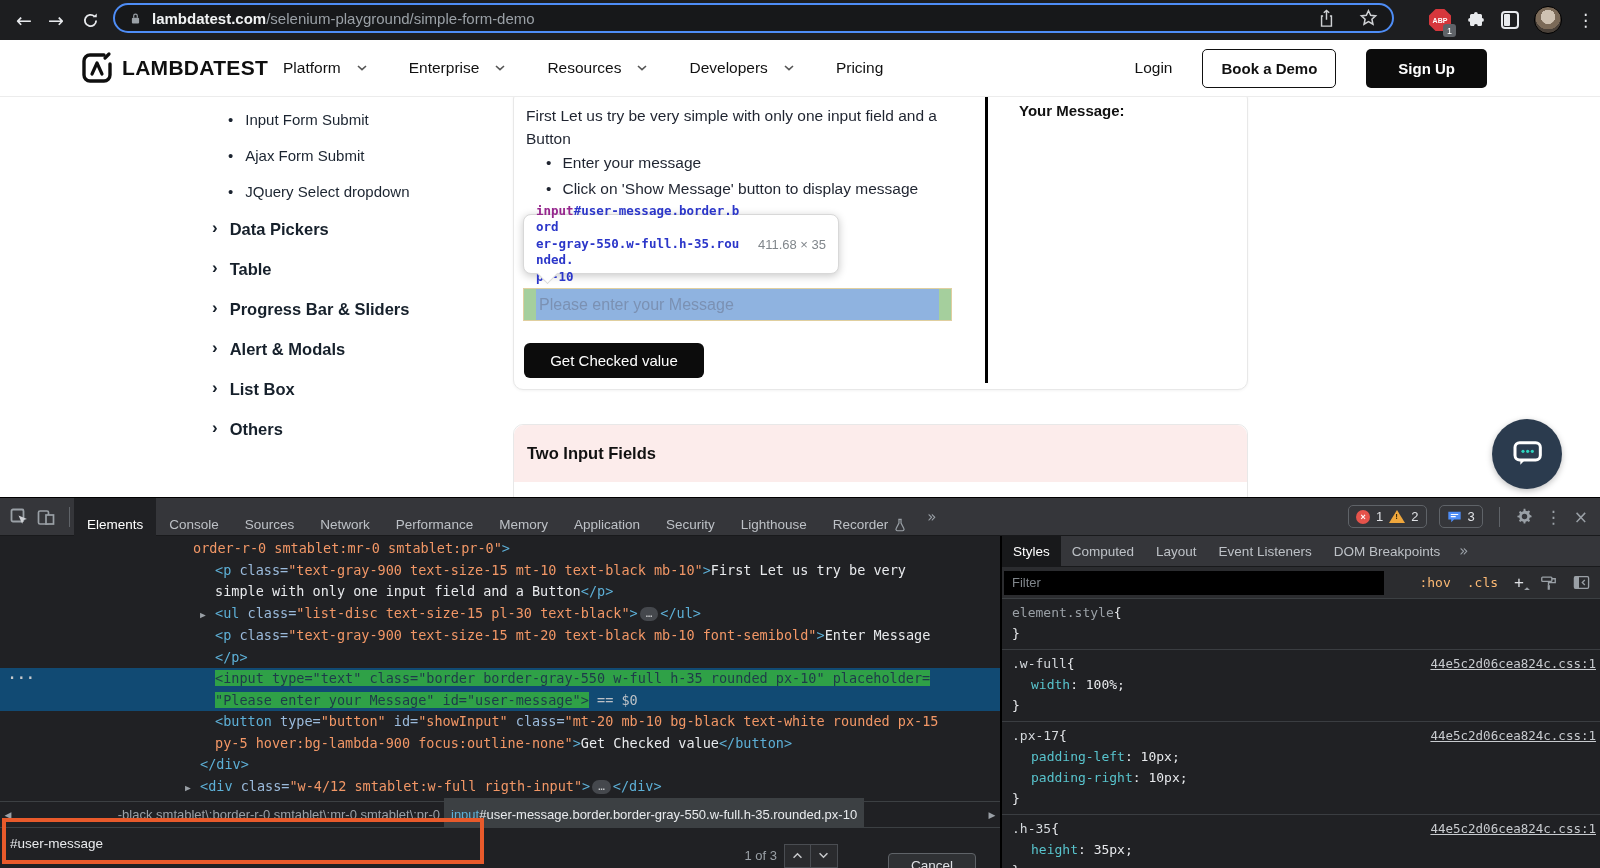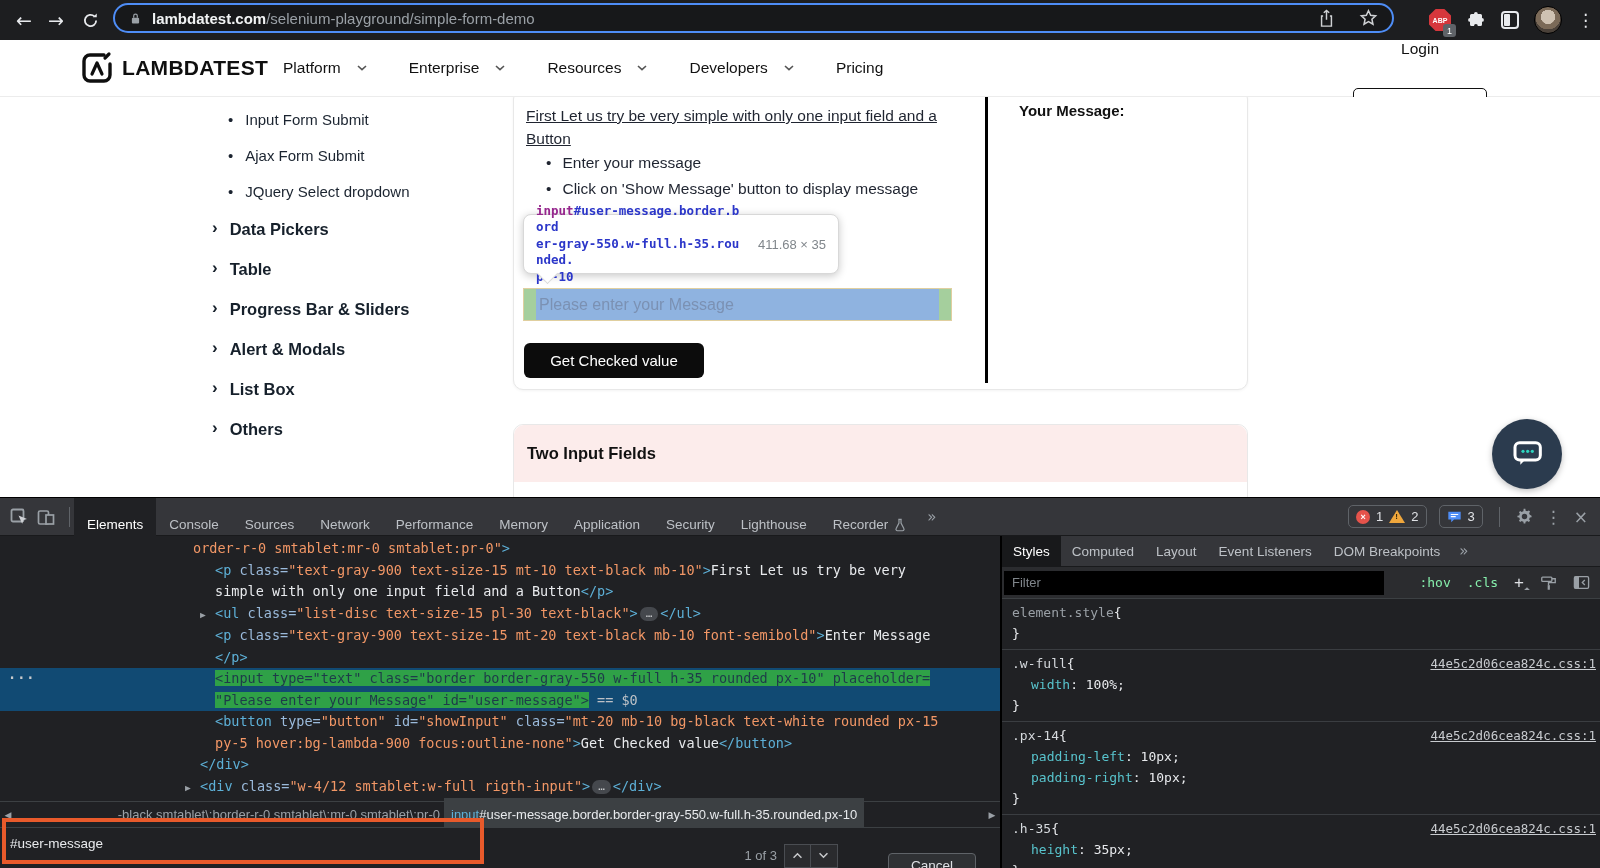--- a/index.html
+++ b/index.html
@@ -25,36 +25,36 @@
   .tabsq::after{content:"";position:absolute;left:1px;top:1px;bottom:1px;width:6px;background:#e8eaed;border-radius:1px;}
   .avatar{width:26px;height:26px;border-radius:50%;background:radial-gradient(circle at 50% 38%, #cfc2b2 0 34%, #7b6a58 35% 60%, #4a4139 61% 100%);border:1px solid #000;}
   .kebab{color:#e8eaed;font-size:17px;font-family:"DejaVu Sans",sans-serif;}
 
   
   .site-nav{position:absolute;top:40px;left:0;width:1600px;height:57px;background:#fff;border-bottom:1px solid #ececec;box-sizing:border-box;}
   .logo{position:absolute;left:80px;top:11px;display:flex;align-items:center;gap:8px;}
   .logo-text{font-size:21px;font-weight:800;letter-spacing:.3px;color:#0f0f0f;}
   .main-nav{position:absolute;left:283px;top:0;height:56px;display:flex;align-items:center;gap:42px;}
   .nav-item{display:flex;align-items:center;gap:16px;font-size:15.5px;color:#111;cursor:pointer;}
-  .nav-right{position:absolute;right:113px;top:0;height:56px;display:flex;align-items:center;gap:30px;flex-direction:column;}
+  .nav-right{position:absolute;right:113px;top:0;height:56px;display:flex;align-items:center;gap:30px;}
   .login{font-size:15.5px;color:#111;cursor:pointer;}
   .btn-demo{border:1.5px solid #111;border-radius:5px;background:#fff;color:#111;font-size:15px;font-weight:700;padding:10px 18px;cursor:pointer;font-family:inherit;}
   .btn-signup{border:none;border-radius:5px;background:#0c0c0c;color:#fff;font-size:15px;font-weight:700;padding:11px 32px;cursor:pointer;font-family:inherit;}
 
   
   .page{position:absolute;top:97px;left:0;width:1600px;height:400px;background:#fff;overflow:hidden;}
   .side-bullets{position:absolute;left:228px;top:4px;}
   .side-bullets .row{height:36px;display:flex;align-items:center;gap:12px;font-size:15px;color:#1b2430;cursor:pointer;}
   .side-bullets .dot{color:#1b2430;font-size:15px;}
   .side-sections{position:absolute;left:212px;top:112px;}
   .side-sections .row{height:40px;display:flex;align-items:center;gap:12px;font-size:16.5px;font-weight:700;color:#16202b;cursor:pointer;}
   .side-sections .chev{font-size:17px;font-weight:700;color:#16202b;transform:translateY(-1px);}
 
   .card1{position:absolute;left:513px;top:-8px;width:735px;height:301px;background:#fff;border:1px solid #e8e8e8;border-radius:10px;box-shadow:0 1px 3px rgba(0,0,0,.05);box-sizing:border-box;}
-  .intro{position:absolute;left:12px;top:14px;width:452px;font-size:15.5px;line-height:23px;color:#1f2430;text-decoration:underline;}
+  .intro{position:absolute;left:12px;top:14px;width:452px;font-size:15.5px;line-height:23px;color:#1f2430;}
   .main-bullets{position:absolute;left:32px;top:60px;}
   .main-bullets .row{height:26px;display:flex;align-items:center;gap:11px;font-size:15.5px;color:#1f2430;}
   .vdivider{position:absolute;left:471px;top:0;width:3px;height:293px;background:#000;}
   .your-msg{position:absolute;left:505px;top:12px;font-size:15px;font-weight:700;color:#111;}
 
   .tooltip{position:absolute;left:9px;top:124px;width:316px;height:60px;background:#fff;border:1px solid #d8d8d8;border-radius:8px;
     box-shadow:0 2px 8px rgba(0,0,0,.22);display:flex;align-items:center;padding:0 12px;box-sizing:border-box;z-index:5;}
   .tooltip::after{content:"";position:absolute;left:16px;bottom:-8px;width:14px;height:14px;background:#fff;border-right:1px solid #d8d8d8;border-bottom:1px solid #d8d8d8;transform:rotate(45deg);}
   .tt-sel{width:212px;font-family:"DejaVu Sans Mono",monospace;font-size:12.5px;line-height:16.5px;font-weight:700;word-break:break-all;}
   .tt-tag{color:#96268d;}
@@ -119,21 +119,21 @@
   .cancel-btn{margin-left:50px;background:#2f3134;border:1px solid #5f6368;border-radius:4px;color:#dfe1e5;font-size:13.5px;padding:4px 22px;cursor:pointer;font-family:inherit;margin-top:20px;}
   .orange-rect{position:absolute;left:2px;top:282px;width:482px;height:46px;border:4.5px solid #e85a2b;box-sizing:border-box;z-index:9;pointer-events:none;}
 
   .dt-styles{position:absolute;top:38px;left:1000px;right:0;bottom:0;background:#202124;border-left:2px solid #000;box-sizing:border-box;}
   .styles-tabs{height:31px;background:#35363a;display:flex;align-items:center;font-size:13.5px;color:#bdc1c6;border-bottom:1px solid #191a1c;box-sizing:border-box;}
   .s-tab{height:31px;display:flex;align-items:center;padding:0 11px;cursor:pointer;}
   .s-tab.selected{background:#18191b;color:#fff;}
   .filter-row{height:32px;background:#2b2c2f;display:flex;align-items:center;padding:0 10px 0 0;border-bottom:1px solid #3c4043;box-sizing:border-box;}
   .filter-input{width:372px;height:24px;margin:0 0 0 2px;background:#000000;color:#80868b;font-size:13px;display:flex;align-items:center;padding-left:8px;cursor:text;}
   .filter-icons{margin-left:auto;display:flex;align-items:center;gap:16px;}
-  .ftxt{font-size:13px;color:#86efac;font-family:"DejaVu Sans Mono",monospace;cursor:pointer;}
+  .ftxt{font-size:13px;color:#fdba74;font-family:"DejaVu Sans Mono",monospace;cursor:pointer;}
   .fplus{font-size:17px;color:#dfe1e5;cursor:pointer;position:relative;}
   .fplus::after{content:"";position:absolute;right:-5px;bottom:1px;border-left:4px solid transparent;border-top:4px solid #9aa0a6;transform:rotate(-45deg);}
   .style-rules{position:absolute;left:0;right:0;top:63px;bottom:0;overflow:hidden;
     font-family:"DejaVu Sans Mono",monospace;font-size:13px;line-height:21px;}
   .rule{padding:3px 4px 5px 10px;position:relative;}
   .rule + .rule{border-top:1px solid #3a3d41;}
   .rule-head{display:flex;align-items:baseline;}
   .sel-name{color:#d5d9dd;} .sel-name.muted{color:#9aa0a6;}
   .src-link{margin-left:auto;color:#c8cbcf;font-size:12.5px;text-decoration:underline;cursor:pointer;white-space:nowrap;}
   .prop{padding-left:19px;}
@@ -473,21 +473,21 @@
             <div class="rule-head">
               <span class="sel-name">.w-full</span>
               <span> {</span>
               <span class="src-link">44e5c2d06cea824c.css:1</span>
             </div>
             <div class="prop"><span class="pname">width</span><span>: </span><span class="pval">100%;</span></div>
             <div>}</div>
           </div>
           <div class="rule">
             <div class="rule-head">
-              <span class="sel-name">.px-14</span>
+              <span class="sel-name">.px-17</span>
               <span> {</span>
               <span class="src-link">44e5c2d06cea824c.css:1</span>
             </div>
             <div class="prop"><span class="pname">padding-left</span><span>: </span><span class="pval">10px;</span></div>
             <div class="prop"><span class="pname">padding-right</span><span>: </span><span class="pval">10px;</span></div>
             <div>}</div>
           </div>
           <div class="rule">
             <div class="rule-head">
               <span class="sel-name">.h-35</span>

